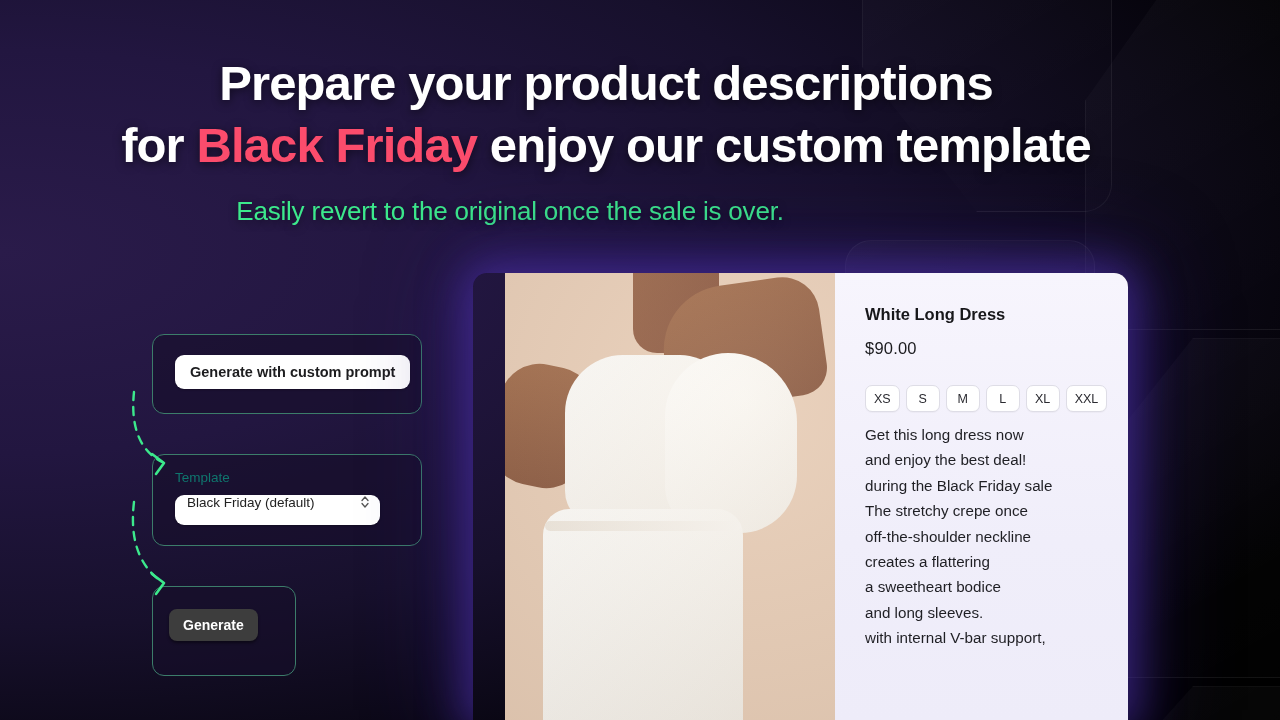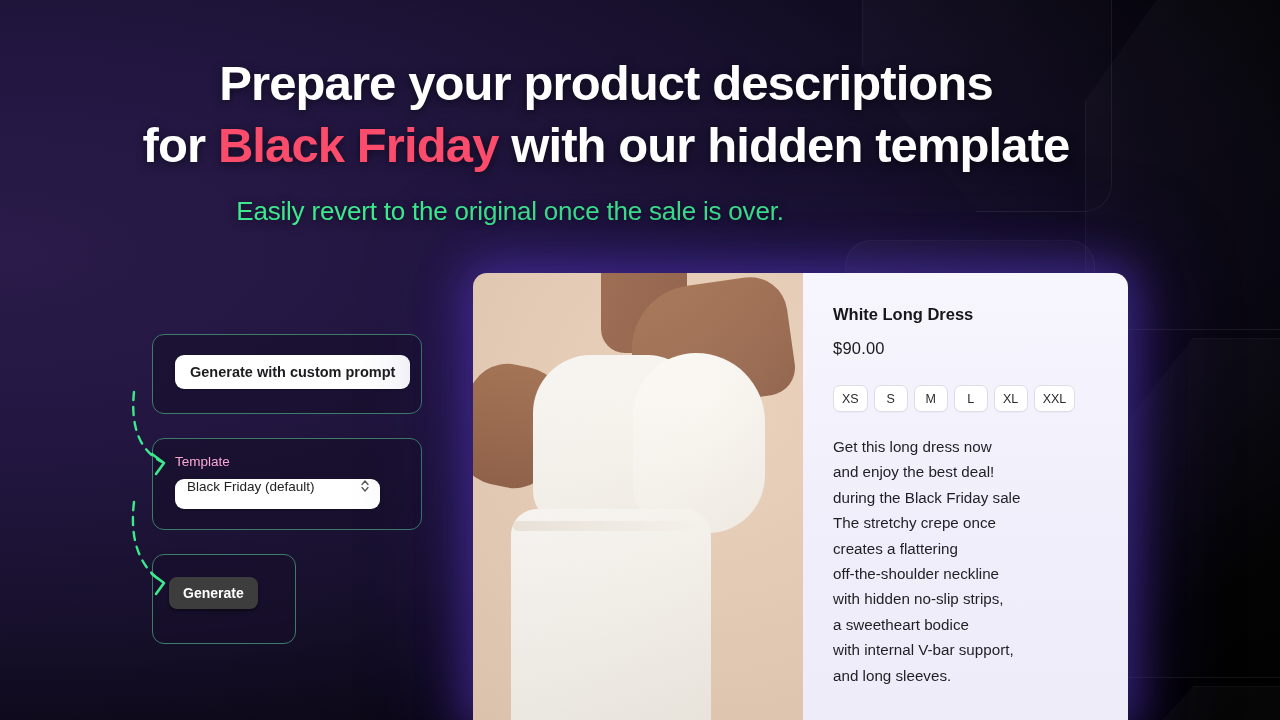--- a/index.html
+++ b/index.html
@@ -58,37 +58,37 @@
     color:#3ce98c; letter-spacing:-0.2px;
     text-shadow:0 2px 8px rgba(0,0,0,0.5);
   }
 
   
   #controls { position:absolute; left:152px; top:334px; width:270px; z-index:7; }
   .card {
     border:1px solid #3c7d6a;
     border-radius:12px;
     background:rgba(22,15,42,0.62);
-    margin-bottom:24px;
+    margin-bottom:40px;
     position:relative;
   }
   .card.c1 { height:80px; padding:20px 0 0 22px; }
   .card.c2 { height:92px; padding:14px 0 0 22px; }
   .card.c3 { width:144px; height:90px; padding:22px 0 0 16px; margin-bottom:0; }
 
   .pill-btn {
     display:inline-block;
     background:#ffffff; color:#1d1d1f;
     font-size:14.5px; font-weight:bold;
     padding:9px 15px; border-radius:9px;
     border:none; cursor:pointer;
     box-shadow:0 1px 2px rgba(0,0,0,0.25);
   }
   .field-label {
-    display:block; color:#f9a8d4;
+    display:block; color:#0f766e;
     font-size:13.5px; line-height:18px;
     margin-bottom:8px;
   }
   .select-box {
     width:205px; height:30px;
     background:#ffffff; border-radius:9px;
     border:none; cursor:pointer;
     display:flex; align-items:center;
     padding:0 10px 16px 12px;
     box-shadow:0 1px 2px rgba(0,0,0,0.25);
@@ -113,20 +113,21 @@
   #arrows { position:absolute; left:120px; top:330px; width:80px; height:300px; z-index:8; pointer-events:none; }
 
   
   #product-panel {
     position:absolute; left:473px; top:273px;
     width:655px; height:447px;
     border-radius:14px 14px 0 0;
     overflow:hidden; z-index:7;
     display:flex;
     box-shadow:0 0 42px 10px rgba(86,54,190,0.55), 0 0 90px 20px rgba(46,26,120,0.40);
+    padding-left:32px;
   }
   #product-photo {
     width:330px; height:447px; flex:0 0 auto; position:relative;
     background:#e8cdb6;
     overflow:hidden;
   }
   
   .ph { position:absolute; }
   .skin  { background:linear-gradient(120deg,#9e6a4c,#8a5740); }
   .skin2 { background:linear-gradient(160deg,#a6714f,#8b5a41); }
@@ -142,39 +143,39 @@
   #sizes { display:flex; gap:6px; margin-top:26px; }
   .size-chip {
     background:#ffffff; border:1px solid #dedde6;
     border-radius:7px; min-width:34px; height:27px;
     font-size:12.5px; color:#2a2a30;
     display:flex; align-items:center; justify-content:center;
     padding:0 8px; cursor:pointer;
     box-shadow:0 1px 1px rgba(0,0,0,0.03);
   }
   #p-desc {
-    margin-top:22px; font-size:15.2px; line-height:25.4px;
+    margin-top:10px; font-size:15.2px; line-height:25.4px;
     color:#1f1f24;
   }
   #p-desc span { display:block; white-space:nowrap; }
 </style>
 </head>
 <body>
 
 <div id="stage">
   <div class="bgshape s1"></div>
   <div class="bgshape s2"></div>
   <div class="bgshape s3"></div>
   <div class="bgshape s4"></div>
   <div class="bgshape s5"></div>
 </div>
 
 <div id="headline">
   <div class="h-line">Prepare your product descriptions</div>
-  <div class="h-line"><span>for </span><span class="accent">Black Friday</span><span> with our hidden template</span></div>
+  <div class="h-line"><span>for </span><span class="accent">Black Friday</span><span> enjoy our custom template</span></div>
 </div>
 <div id="subhead">Easily revert to the original once the sale is over.</div>
 
 <svg id="arrows" viewBox="0 0 80 300">
   <path d="M14,62 C10,100 22,122 42,132" fill="none" stroke="#3ce98c" stroke-width="2.4" stroke-dasharray="8 7" stroke-linecap="round"></path>
   <path d="M32,124 L44,133 L36,144" fill="none" stroke="#3ce98c" stroke-width="2.6" stroke-linejoin="round" stroke-linecap="round"></path>
   <path d="M14,172 C9,214 22,238 42,252" fill="none" stroke="#3ce98c" stroke-width="2.4" stroke-dasharray="8 7" stroke-linecap="round"></path>
   <path d="M32,244 L44,253 L36,264" fill="none" stroke="#3ce98c" stroke-width="2.6" stroke-linejoin="round" stroke-linecap="round"></path>
 </svg>
 
@@ -226,21 +227,20 @@
         <div class="size-chip">M</div>
         <div class="size-chip">L</div>
         <div class="size-chip">XL</div>
         <div class="size-chip">XXL</div>
       </div>
     <div id="p-desc">
         <span>Get this long dress now</span>
         <span>and enjoy the best deal!</span>
         <span>during the Black Friday sale</span>
         <span>The stretchy crepe once</span>
+        <span>off-the-shoulder neckline</span>
         <span>creates a flattering</span>
-        <span>off-the-shoulder neckline</span>
-        <span>with hidden no-slip strips,</span>
         <span>a sweetheart bodice</span>
+        <span>and long sleeves.</span>
         <span>with internal V-bar support,</span>
-        <span>and long sleeves.</span>
       </div>
   </div>
 </div>
 
 </body></html>

